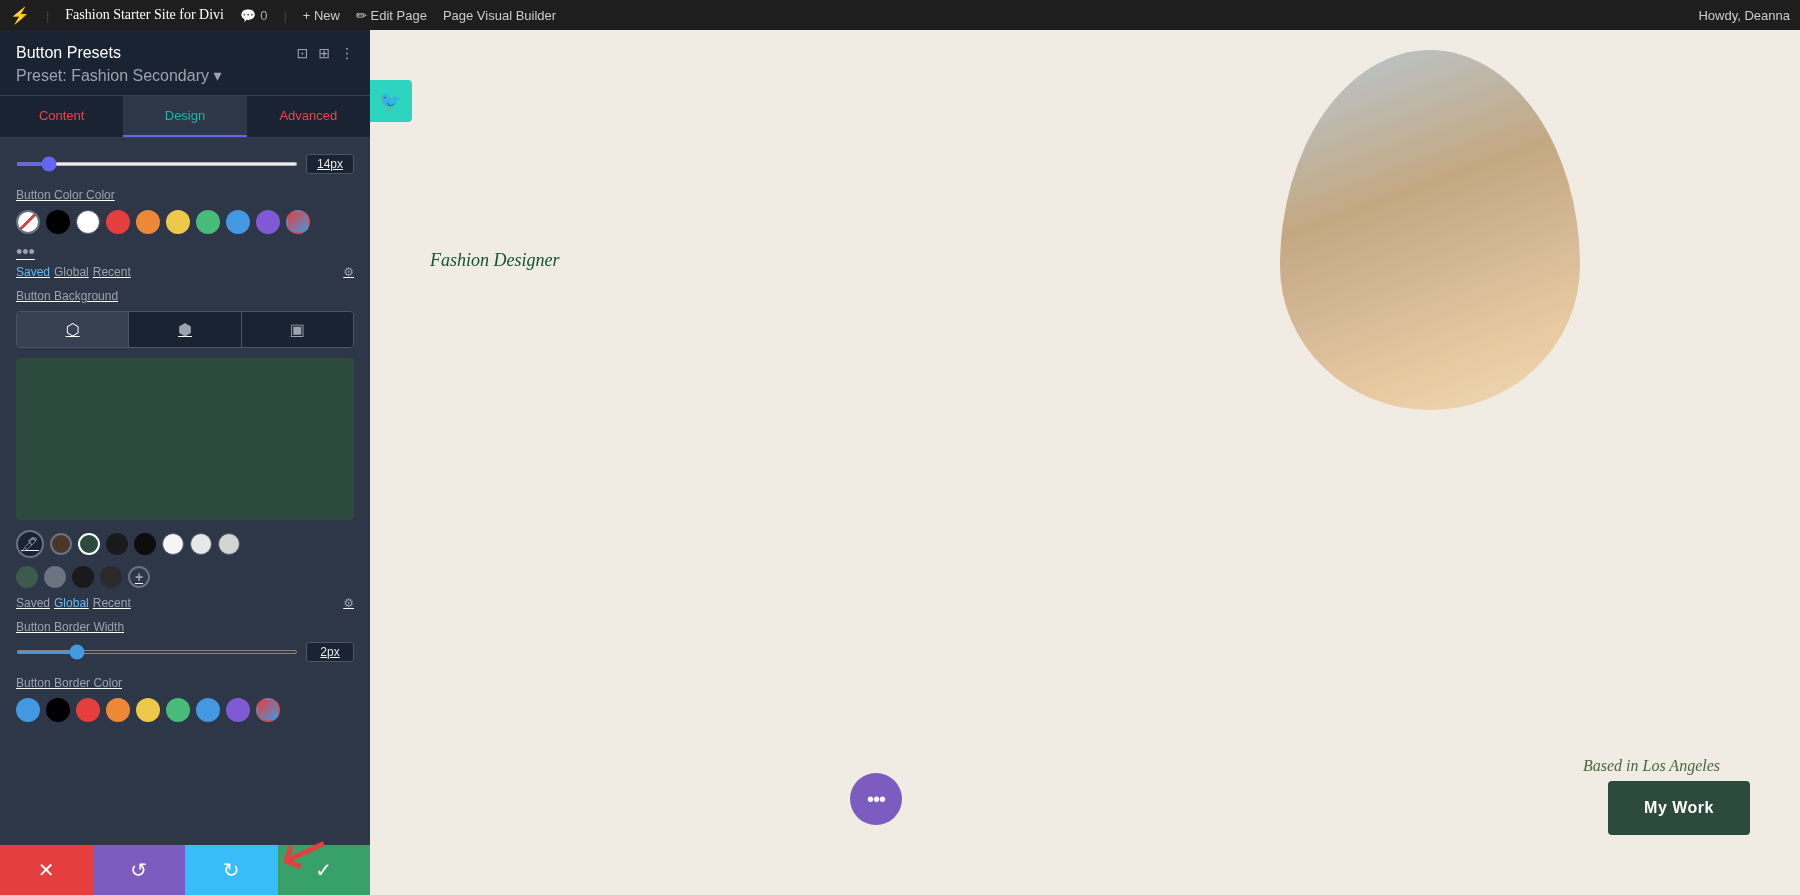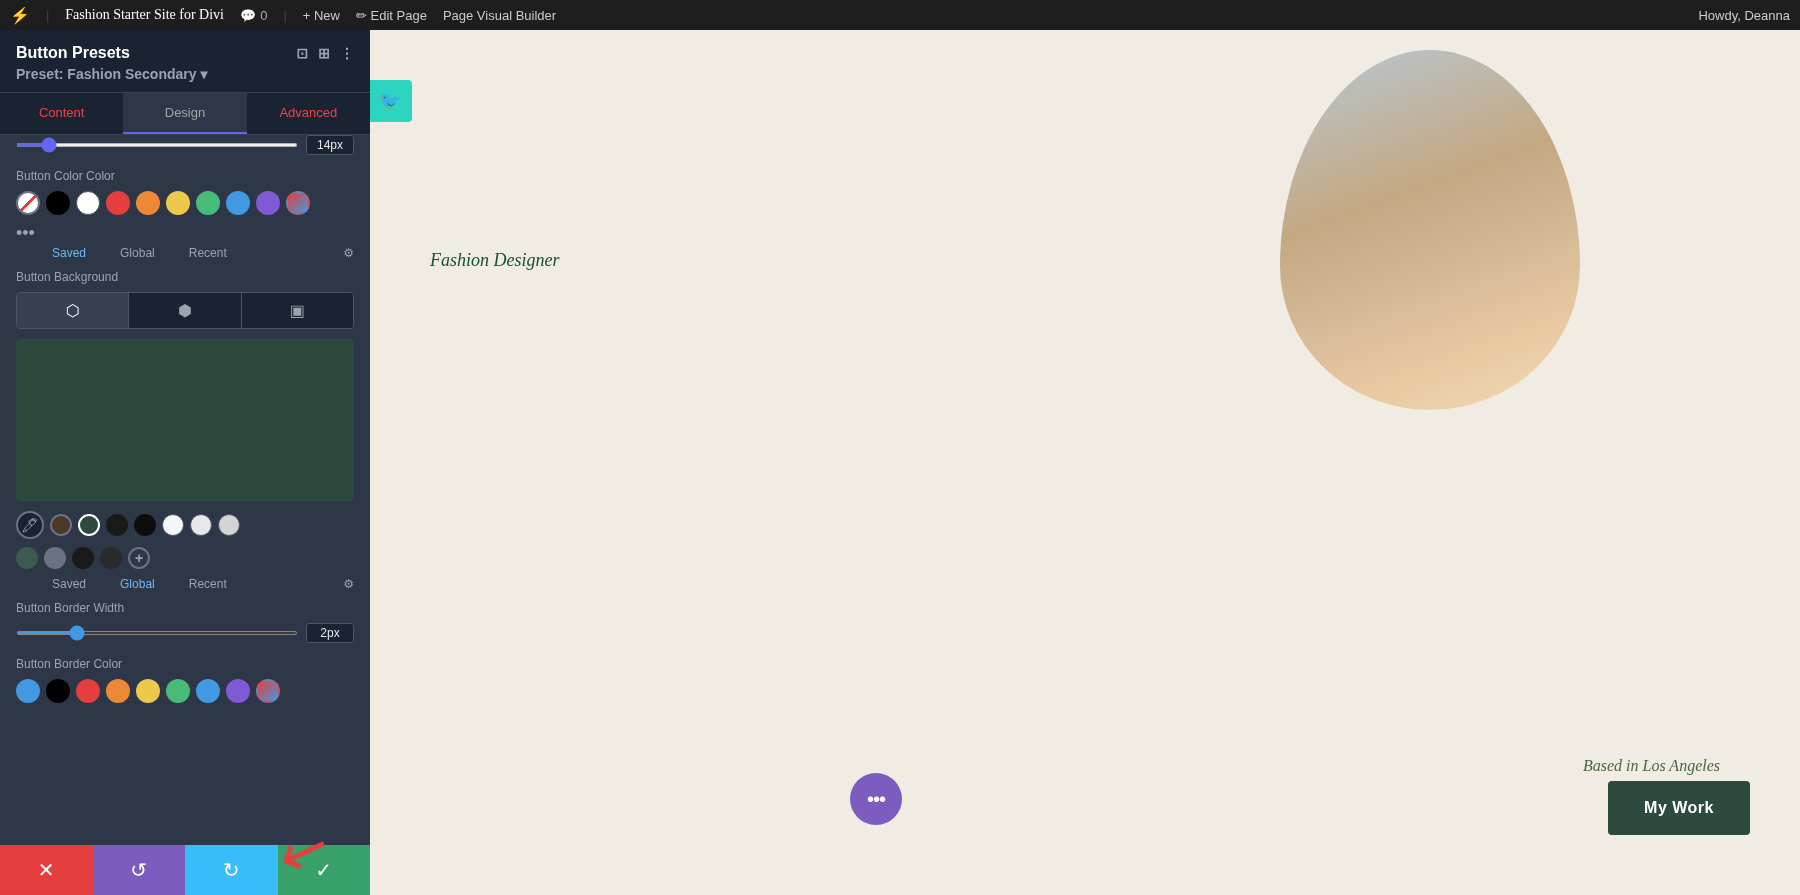--- a/index.html
+++ b/index.html
@@ -25,38 +25,38 @@
     .sidebar {
       position: fixed; top: 30px; left: 0; width: 370px; height: calc(895px - 30px);
       background: #2d3748; color: #fff; overflow-y: auto; overflow-x: hidden;
       display: flex; flex-direction: column;
     }
 
     .sidebar-header {
       background: #1a2332; padding: 14px 16px 10px;
       border-bottom: 1px solid #374151;
     }
-    .sidebar-header .title { font-size: 16px; font-weight: 700; color: #fff; display: flex; justify-content: space-between; }
+    .sidebar-header .title { font-size: 16px; font-weight: 400; color: #fff; display: flex; justify-content: space-between; }
     .sidebar-header .title-icons { display: flex; gap: 10px; align-items: center; }
     .sidebar-header .title-icon { color: #9ca3af; font-size: 14px; cursor: pointer; }
-    .sidebar-header .preset-label { font-size: 14px; color: #9ca3af; margin-top: 4px; cursor: pointer; font-weight: bold; }
+    .sidebar-header .preset-label { font-size: 16px; color: #9ca3af; margin-top: 4px; cursor: pointer; }
     .sidebar-header .preset-label span { color: #9ca3af; }
 
     
     .sidebar-tabs {
       display: flex; background: #1a2332; border-bottom: 1px solid #374151;
     }
     .sidebar-tab {
       flex: 1; padding: 12px 8px; text-align: center; font-size: 13px;
       color: #ef4444; cursor: pointer; border-bottom: 2px solid transparent;
     }
-    .sidebar-tab.active { color: #a3a3a3; border-bottom: 2px solid #6366f1; background: #2d3748; }
-
-    
-    .sidebar-content { padding: 0 16px; flex: 1; }
+    .sidebar-tab.active { color: #14b8a6; border-bottom: 2px solid #6366f1; background: #2d3748; }
+
+    
+    .sidebar-content { padding: 16px 16px; flex: 1; text-decoration: underline; }
 
     .section-label {
       font-size: 12px; color: #9ca3af; font-weight: 500; margin-bottom: 8px; margin-top: 4px;
     }
 
     
     .slider-row { display: flex; align-items: center; gap: 8px; margin-bottom: 14px; }
     .slider-row input[type=range] { flex: 1; height: 4px; accent-color: #6366f1; }
     .slider-value {
       min-width: 48px; padding: 2px 6px; background: #1a2332; border: 1px solid #4b5563;
@@ -68,21 +68,21 @@
     .color-swatch {
       width: 24px; height: 24px; border-radius: 50%; cursor: pointer; border: 2px solid transparent;
       flex-shrink: 0;
     }
     .color-swatch.active { border: 2px solid #fff; }
     .color-swatch.transparent-swatch {
       background: linear-gradient(to bottom right, #fff 45%, #e53e3e 45%, #e53e3e 55%, #fff 55%);
       border: 2px solid #6b7280;
     }
 
-    .color-tabs { display: flex; gap: 34px; font-size: 12px; margin-bottom: 10px; margin-left: 36px; }
+    .color-tabs { display: flex; gap: 4px; font-size: 12px; margin-bottom: 10px; }
     .color-tab { color: #9ca3af; cursor: pointer; }
     .color-tab.active { color: #6db8f0; }
     .color-tab.settings { margin-left: auto; color: #9ca3af; }
 
     
     .bg-type-row { display: flex; gap: 0; margin-bottom: 10px; border: 1px solid #4b5563; border-radius: 4px; overflow: hidden; }
     .bg-type-btn {
       flex: 1; padding: 8px; background: #1a2332; color: #9ca3af; text-align: center; cursor: pointer; font-size: 14px;
     }
     .bg-type-btn.active { background: #374151; color: #fff; }

